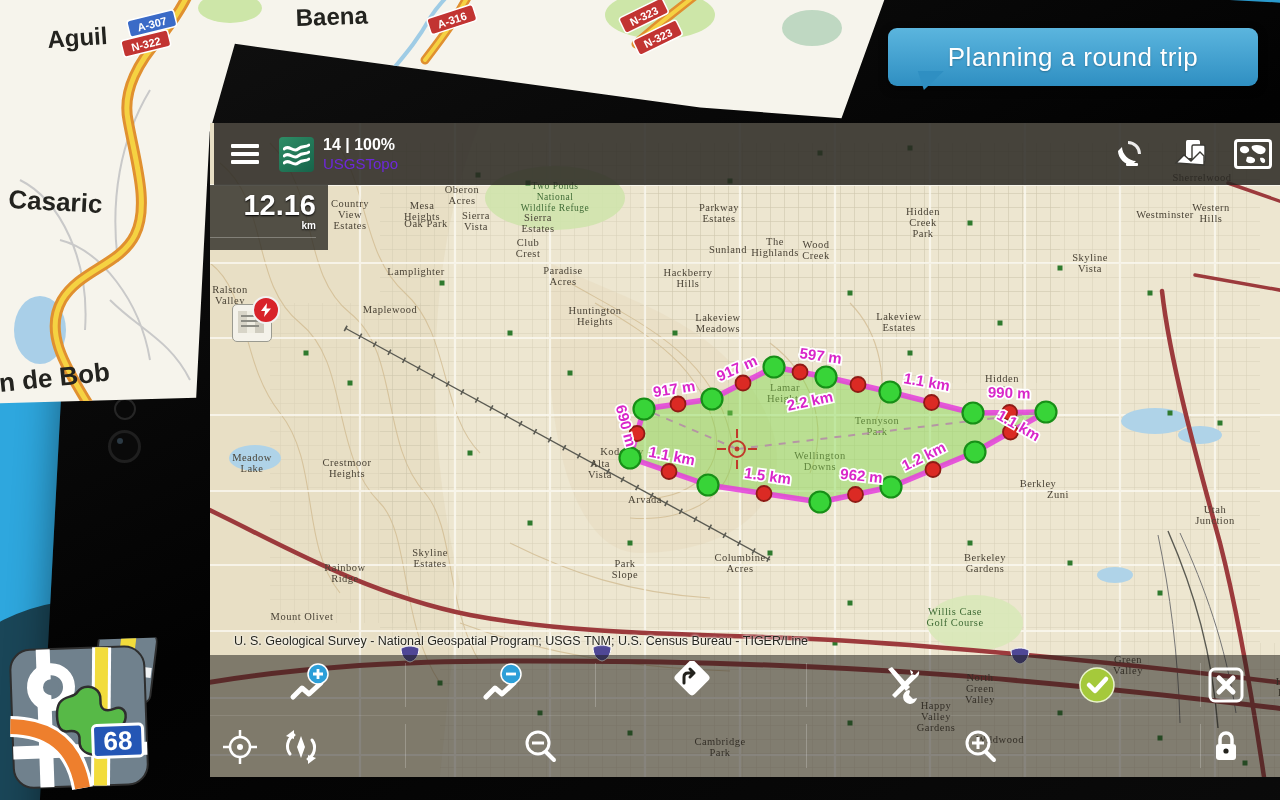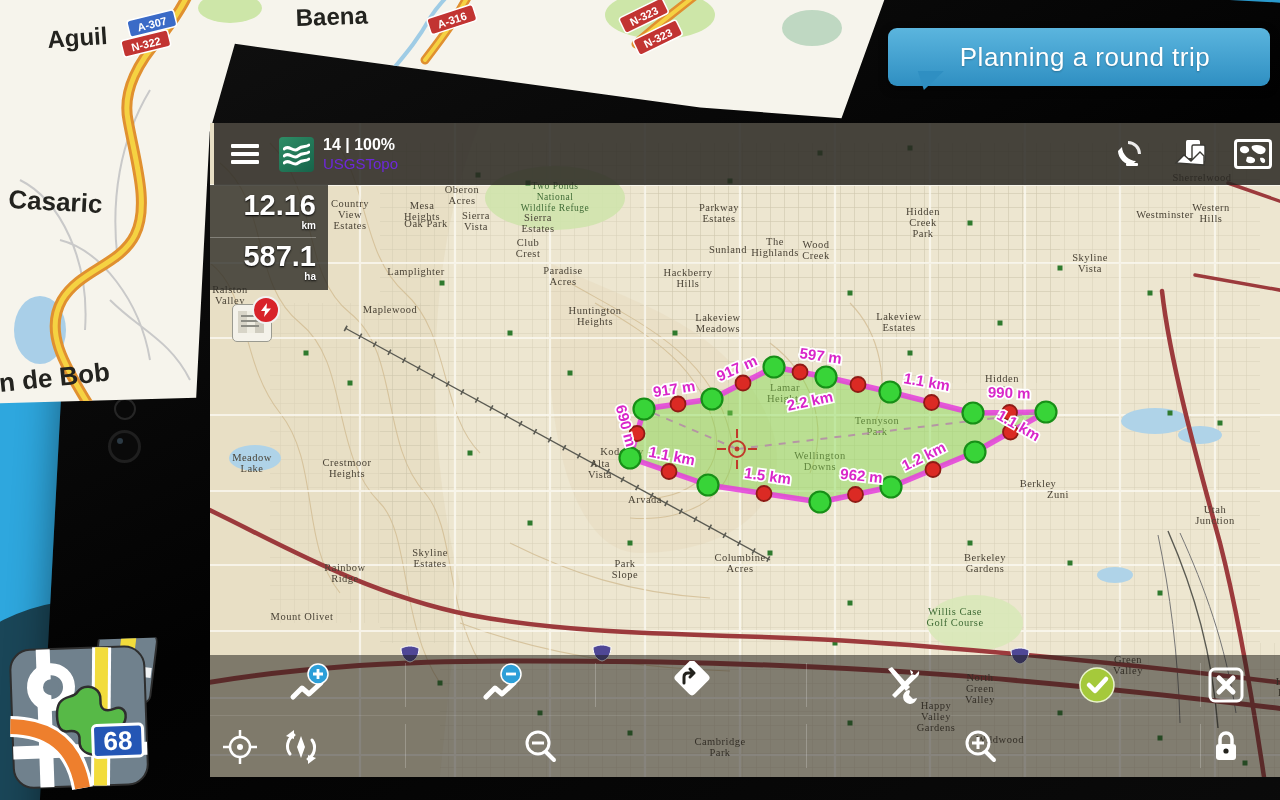--- a/index.html
+++ b/index.html
@@ -16,21 +16,21 @@
   .cam1{left:114px;top:398px;width:18px;height:18px;background:#090909;border:2px solid #262626;}
   .cam2{left:108px;top:430px;width:27px;height:27px;background:#0a0a0a;border:3px solid #1f1f1f;}
   .cam2 i{position:absolute;left:6px;top:5px;width:6px;height:6px;border-radius:50%;background:#2c3a44;}
   .paper{position:absolute;left:0;top:0;width:900px;height:430px;
     clip-path:polygon(0 -2%,98.6% -2%,93.5% 27.5%,77.8% 25%,26.1% 10.2%,23.3% 30.7%,21.8% 92.5%,0 93.8%);
     background:#F6F4EC;}
   .paper svg{position:absolute;left:0;top:0;}
   
   .bubble{position:absolute;left:888px;top:28px;width:370px;height:58px;border-radius:9px;
     background:linear-gradient(#5BB5DE,#2F8FC2);box-shadow:0 3px 8px rgba(0,0,0,.5);
-    display:flex;align-items:center;justify-content:center;padding-left:12px;}
+    display:flex;align-items:center;justify-content:center;}
   .bubble span{color:#fff;font-size:26px;letter-spacing:.5px;text-shadow:0 1px 2px rgba(0,0,0,.25);}
   .bubble .tail{position:absolute;left:24px;bottom:-17px;width:0;height:0;
     border:13px solid transparent;border-top:19px solid #2F8FC2;transform:skewX(-20deg);}
   
   .app{position:absolute;left:210px;top:123px;width:1070px;height:654px;overflow:hidden;background:#EDE6D0;}
   .app > svg.map{position:absolute;left:0;top:0;}
   .attribution{position:absolute;left:24px;top:511px;font-size:12.5px;color:#26261f;
     text-shadow:0 0 3px #fff,0 0 3px #fff;white-space:nowrap;}
   .topbar{position:absolute;left:4px;top:0;width:1070px;height:62px;background:rgba(40,38,33,.85);
     display:flex;align-items:center;}
@@ -340,20 +340,21 @@
         <text x="601" y="283" text-anchor="middle" font-family="&quot;Liberation Sans&quot;,sans-serif" font-weight="bold" font-size="15" fill="#D926C9" stroke="#ffffff" stroke-width="3.5" paint-order="stroke" transform="rotate(-12 601 283)">2.2 km</text>
       </g>
 
     <g id="map-cursor" stroke="#C0392B" stroke-width="2" fill="none" transform="translate(527,326)">
       <circle r="8"></circle>
         <circle r="2.4" fill="#C0392B" stroke="none"></circle>
       <path d="M-20,0 H-11 M11,0 H20 M0,-20 V-11 M0,11 V20"></path>
     </g>
   </svg>
 
+  <div class="attribution">U. S. Geological Survey - National Geospatial Program; USGS TNM; U.S. Census Bureau - TIGER/Line</div>
 
   <div class="topbar">
     <div class="hamburger">
         <i></i>
         <i></i>
         <i></i>
       </div>
     <div class="logo">
       <svg width="27" height="27" viewBox="0 0 27 27" fill="none" stroke="#fff" stroke-width="3" stroke-linecap="round">
         <path d="M1,8 C6,3 10,12 15,8 C20,4 23,7 26,4"></path>
@@ -388,24 +389,20 @@
       </div>
     </div>
   </div>
 
   <div class="panel">
     <div class="meas">
       <div class="val">12.16</div>
       <div class="unit">km</div>
     </div>
     <div class="div"></div>
-    <div class="meas">
-      <div class="val">587.1</div>
-      <div class="unit">ha</div>
-    </div>
   </div>
   <div class="mini-ic">
     <div class="fold"></div>
       <div class="scrib"></div>
     <div class="badge">
       <svg width="12" height="14" viewBox="0 0 12 14">
           <path d="M7,0 L1,8 H5 L4,14 L11,5.5 H6.5 Z" fill="#fff"></path>
         </svg>
     </div>
   </div>

